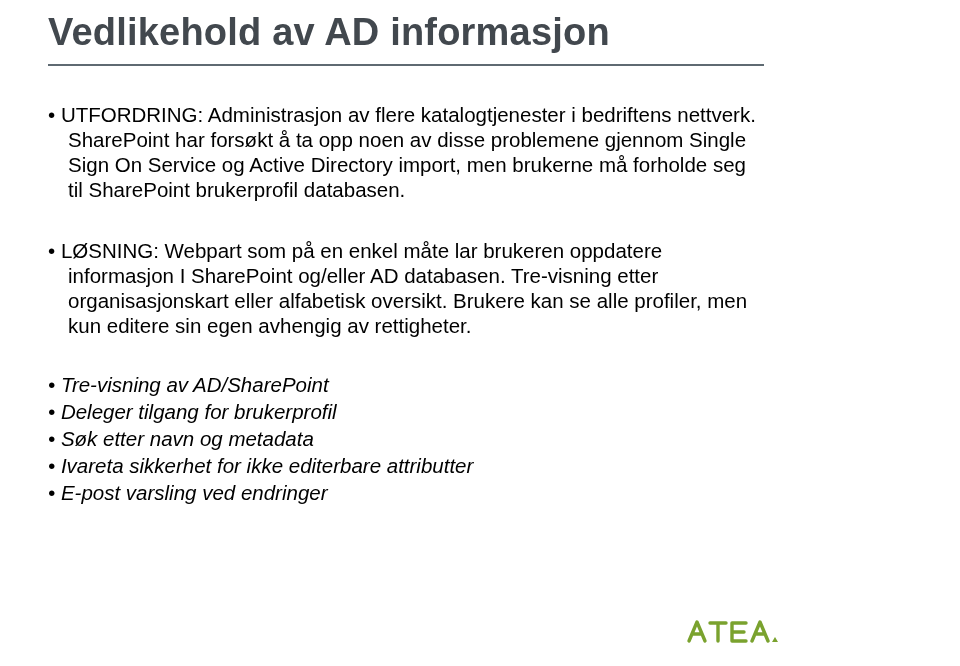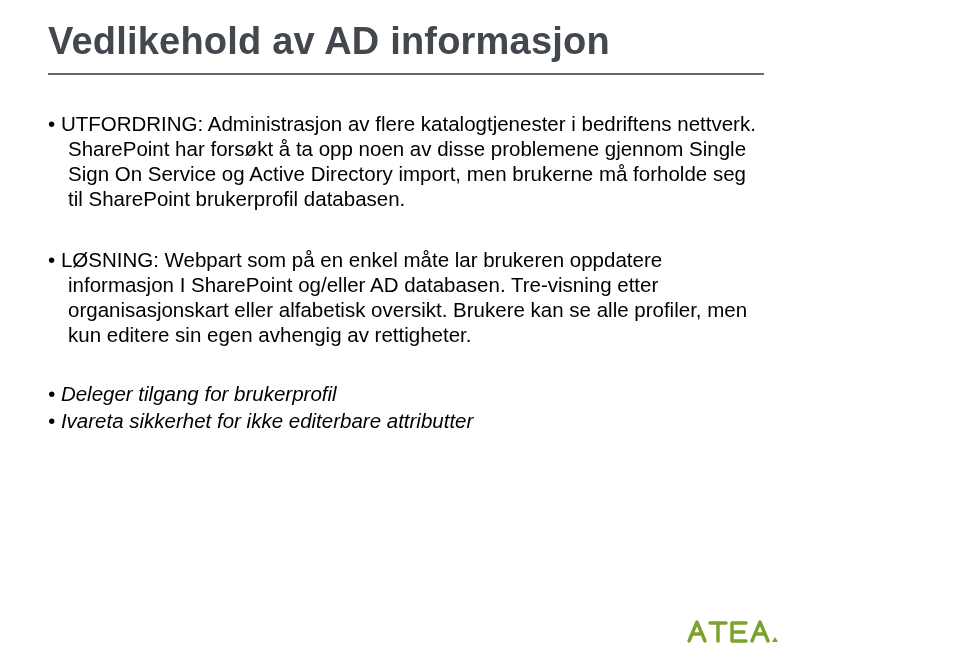--- a/index.html
+++ b/index.html
@@ -6,21 +6,21 @@
   html, body { width: 960px; height: 666px; }
   body {
     font-family: Arial, Helvetica, sans-serif;
     background: #fff;
     color: #000;
     position: relative;
   }
   .slide {
     width: 812px;
     height: 666px;
-    padding: 20px 48px 0 48px;
+    padding: 11px 48px 0 48px;
     position: relative;
   }
   .title {
     font-size: 38px;
     font-weight: 700;
     color: #42484e;
     letter-spacing: 0.2px;
     padding-bottom: 6px;
   }
   .rule {
@@ -76,22 +76,25 @@
   <h1 class="title">Vedlikehold av AD informasjon</h1>
   <hr class="rule">
 
   <div class="content">
     <ul class="hlist">
       <li><span>UTFORDRING: Administrasjon av flere katalogtjenester i bedriftens nettverk. SharePoint har forsøkt å ta opp noen av disse problemene gjennom Single Sign On Service og Active Directory import, men brukerne må forholde seg til SharePoint brukerprofil databasen.</span></li>
       <li><span>LØSNING: Webpart som på en enkel måte lar brukeren oppdatere informasjon I SharePoint og/eller AD databasen. Tre-visning etter organisasjonskart eller alfabetisk oversikt. Brukere kan se alle profiler, men kun editere sin egen avhengig av rettigheter.</span></li>
     </ul>
 
     <ul class="ilist">
+      <li><span>Tre-visning av AD/SharePoint</span></li>
       <li><span>Deleger tilgang for brukerprofil</span></li>
+      <li><span>Søk etter navn og metadata</span></li>
       <li><span>Ivareta sikkerhet for ikke editerbare attributter</span></li>
+      <li><span>E-post varsling ved endringer</span></li>
     </ul>
   </div>
 
   <div class="logo">
     <svg viewBox="0 0 92 26" width="92" height="26">
 
       <g fill="none" stroke="#7aa22e" stroke-width="3.4" stroke-linecap="round" stroke-linejoin="round">
 
         <path d="M3 23 L11 4 L19 23 M6.2 16 H15.8"></path>
 

